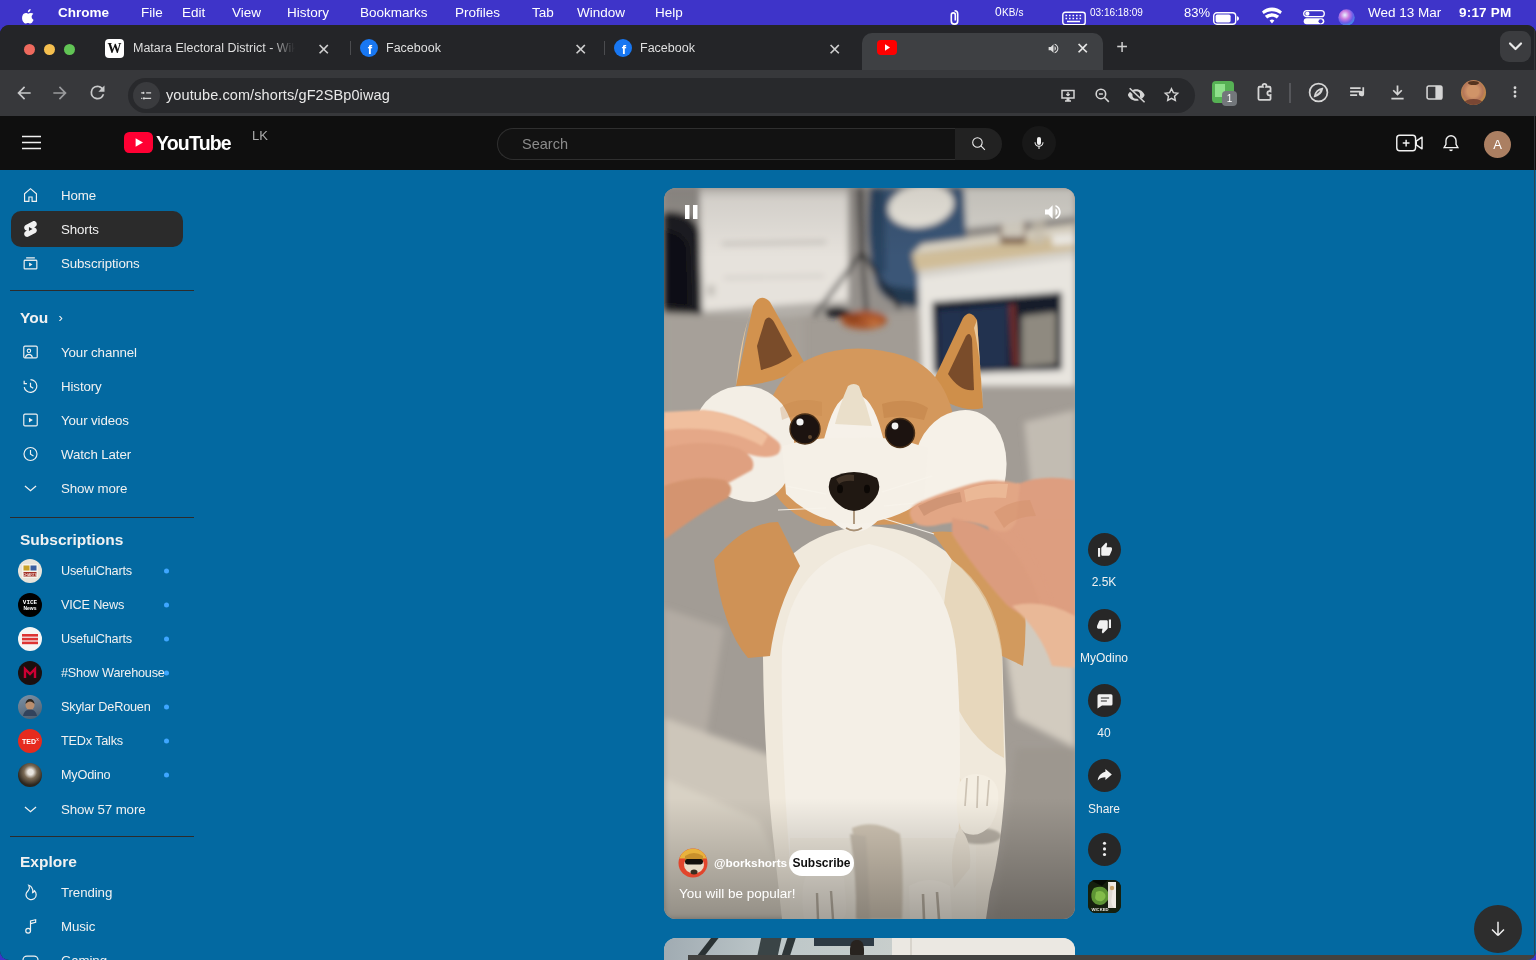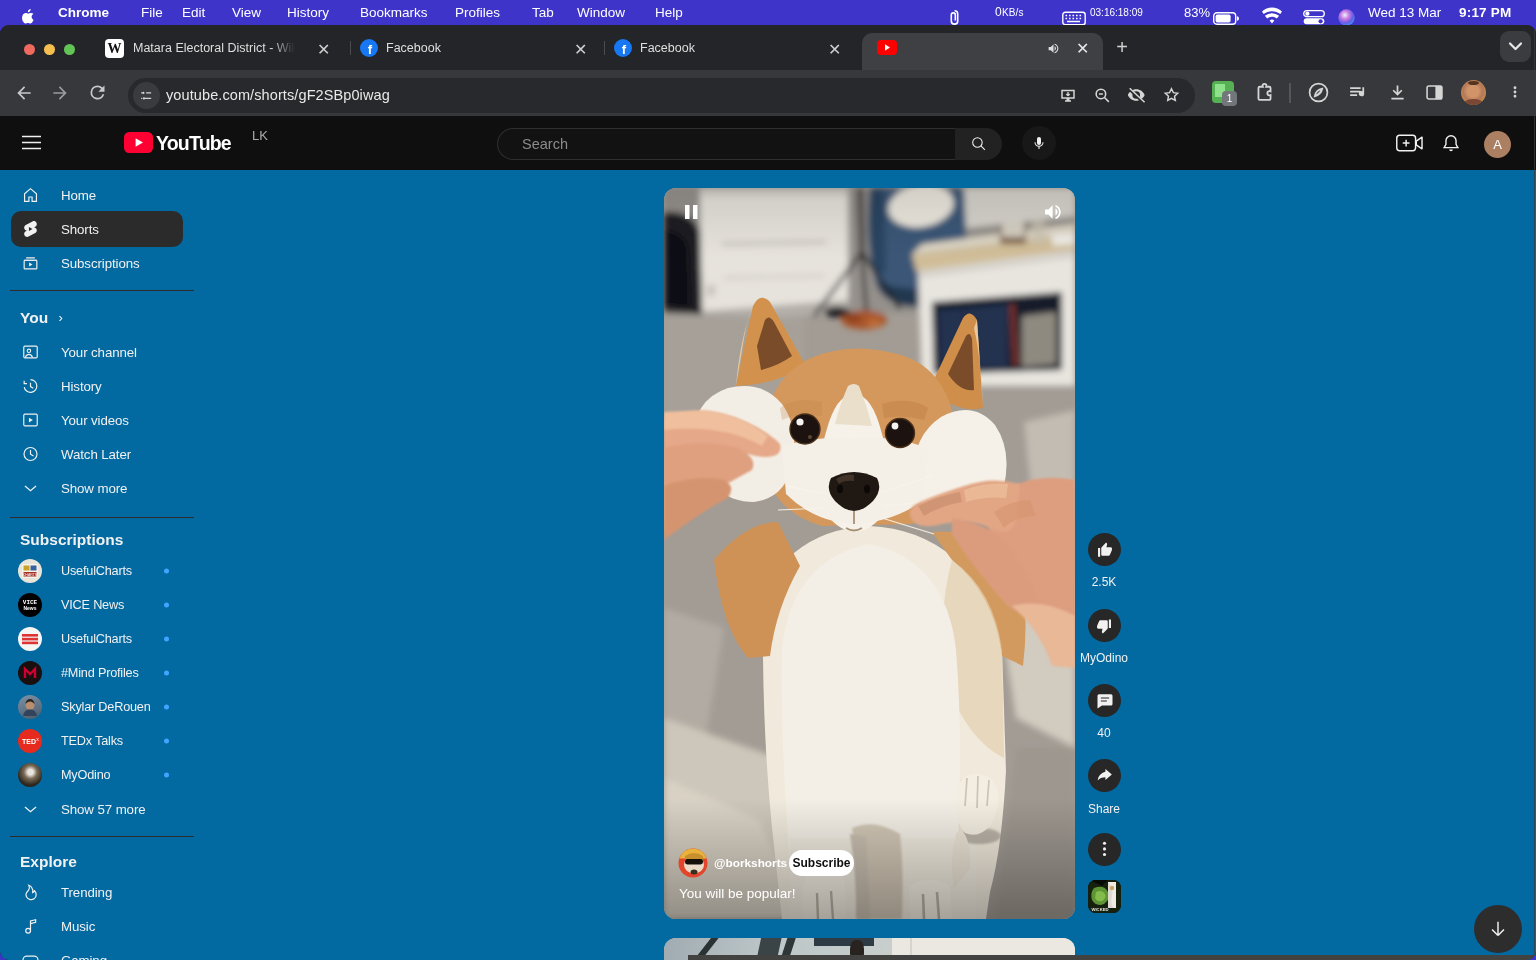--- a/index.html
+++ b/index.html
@@ -332,21 +332,21 @@
                 <rect x="4" y="10.8" width="16" height="2.6" fill="#d33"></rect>
                 <rect x="4" y="14.6" width="16" height="2.6" fill="#d33"></rect>
               </svg></div>
           <div class="txt">UsefulCharts</div>
             <div class="bluedot"></div>
         </div>
         <div class="sbitem ch" style="top:540px">
           <div class="avatar24" style="background:#1a0f0f"><svg width="24" height="24">
                 <path d="M7 17V8l5 5 5-5v9" stroke="#c03" stroke-width="2.4" fill="none"></path>
               </svg></div>
-          <div class="txt">#Mind Profiles</div>
+          <div class="txt">#Show Warehouse</div>
             <div class="bluedot"></div>
         </div>
         <div class="sbitem ch" style="top:574px">
           <div class="avatar24" style="background:linear-gradient(160deg,#7e93a8,#4a5a6a)"><svg width="24" height="24">
                 <ellipse cx="12" cy="10" rx="4.5" ry="5" fill="#b98e6e"></ellipse>
                 <path d="M5 21c.8-4.5 3.6-6.5 7-6.5s6.2 2 7 6.5z" fill="#32435c"></path>
                 <path d="M7.5 9c0-3 2-5 4.5-5s4.5 2 4.5 5c-1.5-1.8-2.6-2.6-4.5-2.6S9 7.2 7.5 9z" fill="#2c2620"></path>
               </svg></div>
           <div class="txt">Skylar DeRouen</div>
             <div class="bluedot"></div>

